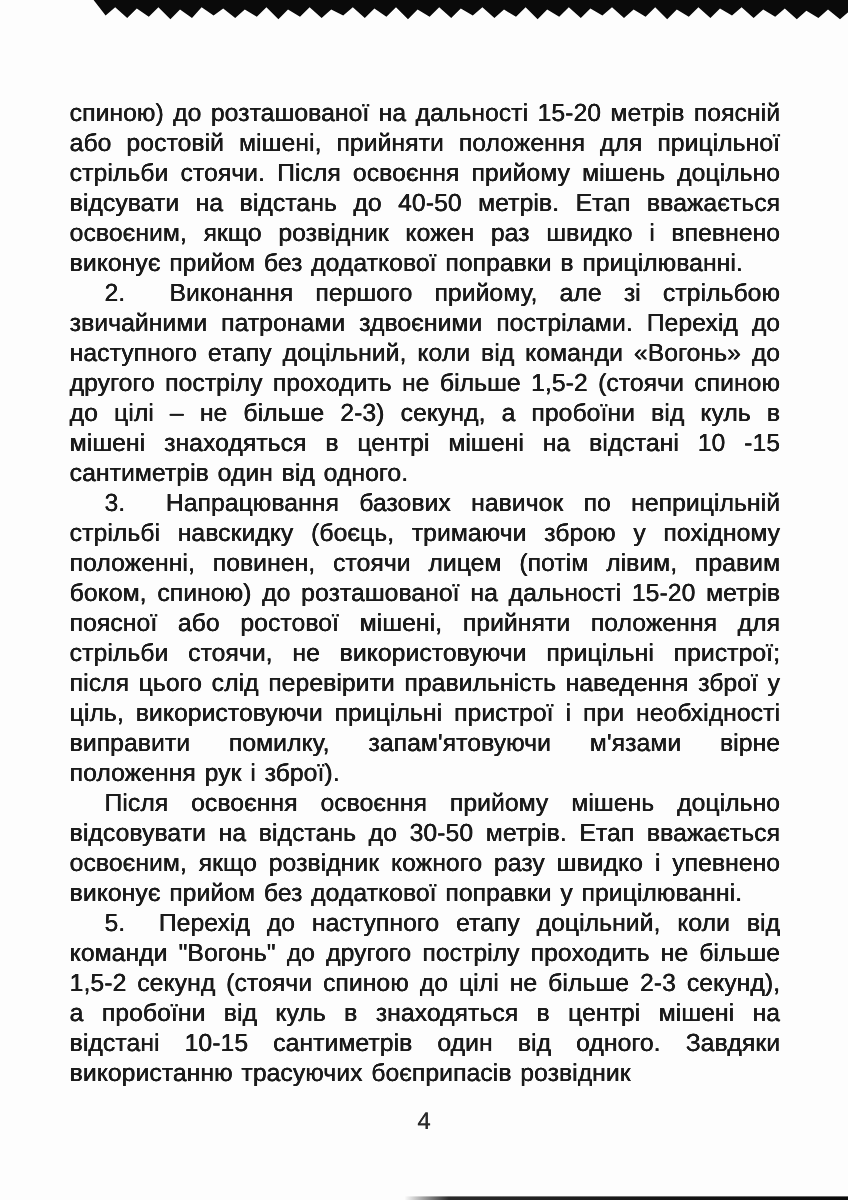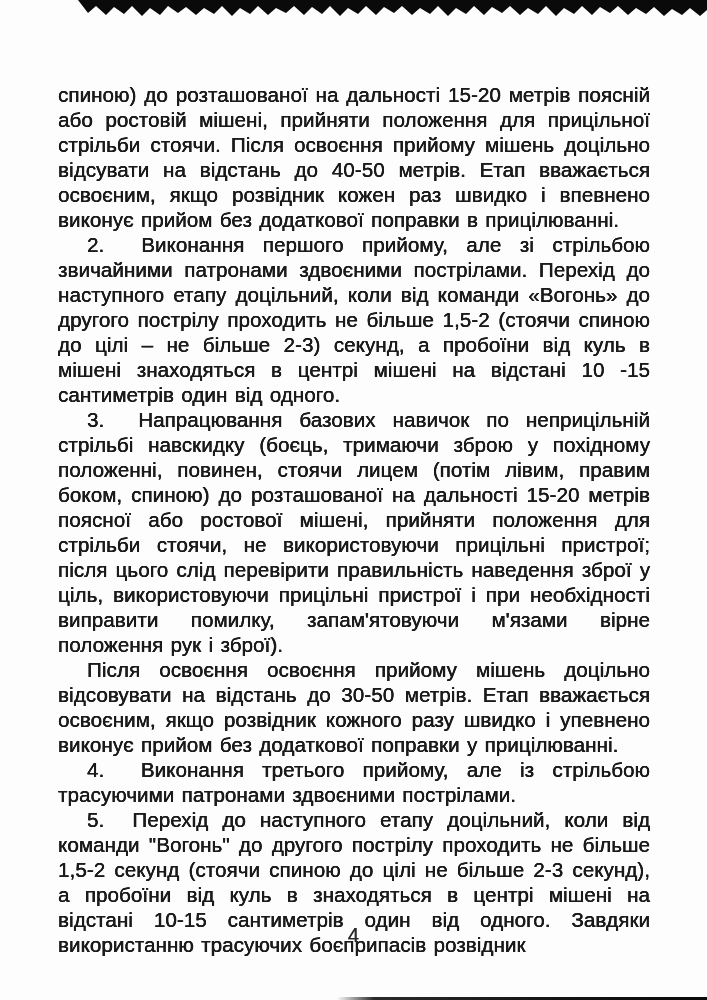--- a/index.html
+++ b/index.html
@@ -72,21 +72,20 @@
 
   <svg class="torn-edge" viewBox="0 0 707 22" xmlns="http://www.w3.org/2000/svg" aria-hidden="true">
     <polygon fill="#0a0a0a" points="78,0 88,13 96,6 106,15 114,7 124,14 132,6 142,16 150,8 160,15 168,6 178,13 186,7 196,15 204,8 214,14 222,6 232,16 240,8 250,14 258,6 268,15 276,8 286,13 294,6 304,15 312,7 322,14 330,6 340,16 348,8 358,14 366,6 376,15 384,7 394,13 402,6 412,15 420,8 430,14 438,6 448,16 456,8 466,14 474,6 484,15 492,7 502,13 510,6 520,15 528,8 538,14 546,6 556,16 564,8 574,14 582,6 592,15 600,7 610,13 618,6 628,15 636,8 646,14 654,7 664,16 672,9 682,15 690,8 700,16 707,10 707,0"></polygon>
   </svg>
 
   <div class="textblock">
     <p class="flush">спиною) до розташованої на дальності 15-20 метрів поясній або ростовій мішені, прийняти положення для прицільної стрільби стоячи. Після освоєння прийому мішень доцільно відсувати на відстань до 40-50 метрів. Етап вважається освоєним, якщо розвідник кожен раз швидко і впевнено виконує прийом без додаткової поправки в прицілюванні.</p>
     <p>2.&nbsp; Виконання першого прийому, але зі стрільбою звичайними патронами здвоєними пострілами. Перехід до наступного етапу доцільний, коли від команди «Вогонь» до другого пострілу проходить не більше 1,5-2 (стоячи спиною до цілі – не більше 2-3) секунд, а пробоїни від куль в мішені знаходяться в центрі мішені на відстані 10 -15 сантиметрів один від одного.</p>
     <p>3.&nbsp; Напрацювання базових навичок по неприцільній стрільбі навскидку (боєць, тримаючи зброю у похідному положенні, повинен, стоячи лицем (потім лівим, правим боком, спиною) до розташованої на дальності 15-20 метрів поясної або ростової мішені, прийняти положення для стрільби стоячи, не використовуючи прицільні пристрої; після цього слід перевірити правильність наведення зброї у ціль, використовуючи прицільні пристрої і при необхідності виправити помилку, запам'ятовуючи м'язами вірне положення рук і зброї).</p>
     <p>Після освоєння освоєння прийому мішень доцільно відсовувати на відстань до 30-50 метрів. Етап вважається освоєним, якщо розвідник кожного разу швидко і упевнено виконує прийом без додаткової поправки у прицілюванні.</p>
-    <p>4.&nbsp; Виконання третього прийому, але із стрільбою трасуючими патронами здвоєними пострілами.</p>
     <p>5.&nbsp; Перехід до наступного етапу доцільний, коли від команди "Вогонь" до другого пострілу проходить не більше 1,5-2 секунд (стоячи спиною до цілі не більше 2-3 секунд), а пробоїни від куль в знаходяться в центрі мішені на відстані 10-15 сантиметрів один від одного. Завдяки використанню трасуючих боєприпасів розвідник</p>
   </div>
 
   <div class="pagenum">4</div>
 
   <div class="bottom-scan-line"></div>
 
 </div>
 
 </body></html>

